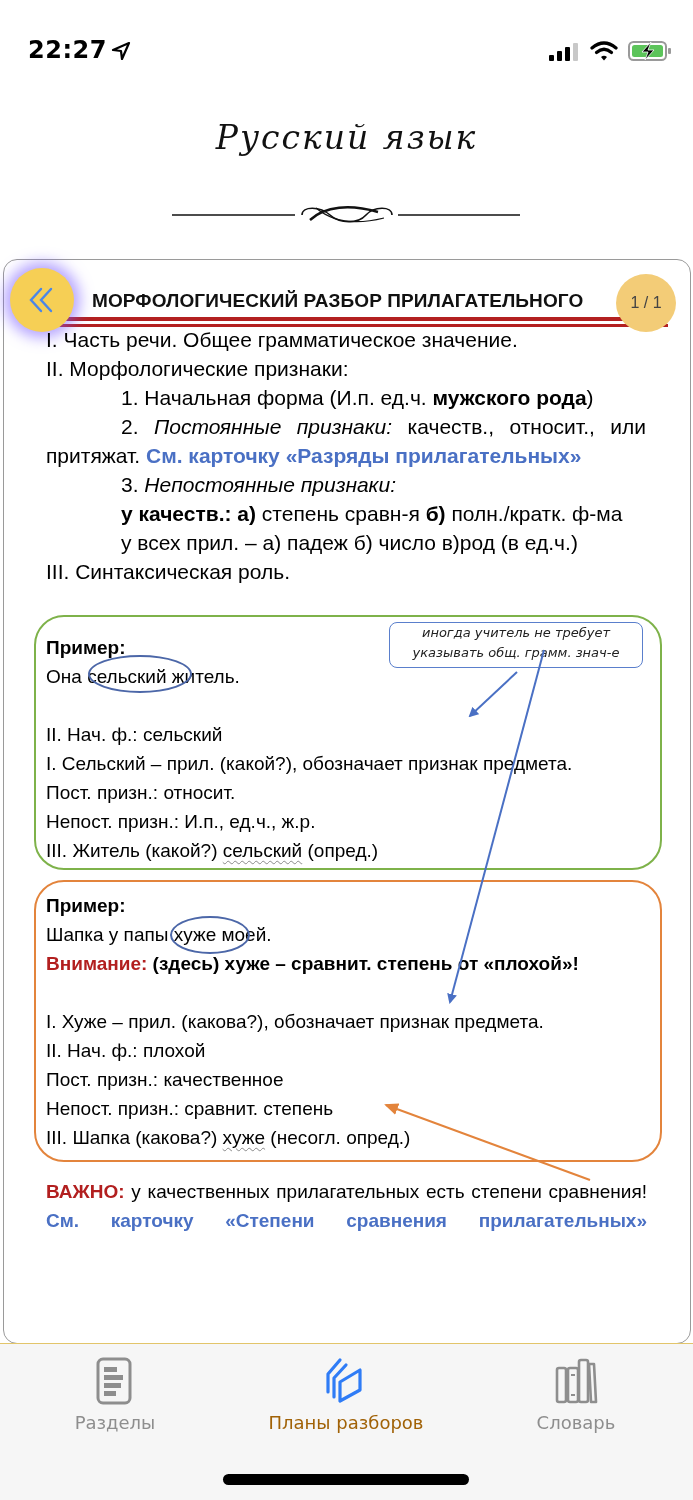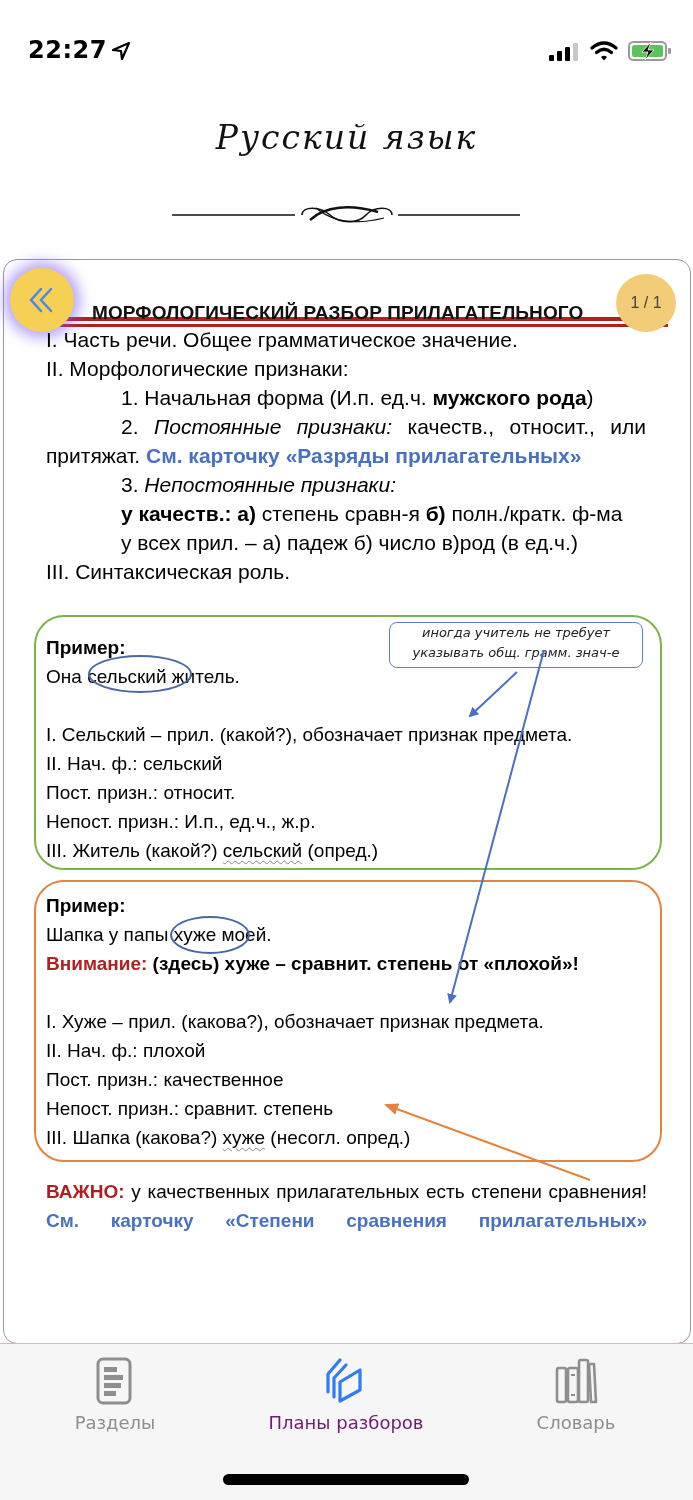--- a/index.html
+++ b/index.html
@@ -21,21 +21,21 @@
     .card { position: absolute; left: 3px; top: 259px; width: 686px; height: 1083px;
       border: 1.5px solid #9a9a9a; border-radius: 14px; background: #fff; }
 
     .back-btn { position: absolute; left: 10px; top: 268px; width: 64px; height: 64px; border-radius: 50%;
       background: #f6cf55; box-shadow: 0 0 14px 6px rgba(120,90,255,0.55); display: flex; align-items: center; justify-content: center; }
     .back-btn svg { width: 32px; height: 32px; }
 
     .page-counter { position: absolute; left: 616px; top: 274px; width: 60px; height: 58px; border-radius: 50%;
       background: #f3cc77; display: flex; align-items: center; justify-content: center; font-size: 16px; color: #444; }
 
-    .header-title { position: absolute; left: 92px; top: 302px; font-size: 19px; font-weight: 700; color: #111; white-space: nowrap; letter-spacing: 0.1px; }
+    .header-title { position: absolute; left: 92px; top: 290px; font-size: 19px; font-weight: 700; color: #111; white-space: nowrap; letter-spacing: 0.1px; }
     .red-line { position: absolute; left: 46px; width: 622px; background: #b32020; }
     .red-line.l1 { top: 317px; height: 4px; }
     .red-line.l2 { top: 324px; height: 3px; }
 
     .content { position: absolute; left: 46px; top: 325px; width: 600px; font-size: 21px; line-height: 29px; }
     .line { white-space: nowrap; }
     .indent { padding-left: 75px; }
     .justify { text-align: justify; text-align-last: justify; white-space: normal; }
     .blue-link { color: #4a70c4; font-weight: 700; }
     .red { color: #b21f1f; font-weight: 700; }
@@ -54,21 +54,21 @@
     .overlay { position: absolute; left: 0; top: 0; width: 693px; height: 1500px; pointer-events: none; }
 
     .ellipse { position: absolute; border: 2px solid #4c67a8; border-radius: 50%; }
 
     .important { position: absolute; left: 46px; top: 1177px; width: 601px; font-size: 19px; line-height: 29px; }
 
     .tab-bar { position: absolute; left: 0; top: 1343px; width: 693px; height: 157px; background: #f6f6f6; border-top: 1.5px solid #e2c56a; }
     .tab { position: absolute; top: 12px; width: 200px; text-align: center; }
     .tab svg { width: 44px; height: 50px; display: block; margin: 0 auto; }
     .tab-label { font-size: 18px; margin-top: 6px; color: #8e8e8e; font-family: "DejaVu Sans", sans-serif; }
-    .tab.active .tab-label { color: #701a75; }
+    .tab.active .tab-label { color: #a16207; }
     .home-indicator { position: absolute; left: 223px; top: 1474px; width: 246px; height: 11px; border-radius: 6px; background: #000; }
   </style>
 </head>
 <body>
 
 <div class="status-bar">
   <span class="time">22:27</span>
   <svg class="loc-icon" viewBox="0 0 22 22">
     <path d="M19 3 L3 10 L11 11 L12 19 Z" fill="none" stroke="#000" stroke-width="2.2" stroke-linejoin="round"></path>
   </svg>
@@ -138,22 +138,22 @@
   <div class="line">III. Синтаксическая роль.</div>
 </div>
 
 <div class="example-green"></div>
 <div class="ex-text" style="top:633px;">
   <div class="line"><b>Пример:</b></div>
   <div class="line">
     <span>Она </span><span>сельский</span><span> житель.</span>
   </div>
   <div class="line" style="height:29px;"></div>
+  <div class="line">II. Нач. ф.: сельский</div>
   <div class="line">I. Сельский – прил. (какой?), обозначает признак предмета.</div>
-  <div class="line">II. Нач. ф.: сельский</div>
   <div class="line">Пост. призн.: относит.</div>
   <div class="line">Непост. призн.: И.п., ед.ч., ж.р.</div>
   <div class="line">
     <span>III. Житель (какой?) </span><span class="wavy">сельский</span><span> (опред.)</span>
   </div>
 </div>
 
 <div class="callout">
   <div>иногда учитель не требует</div>
   <div>указывать общ. грамм. знач-е</div>

